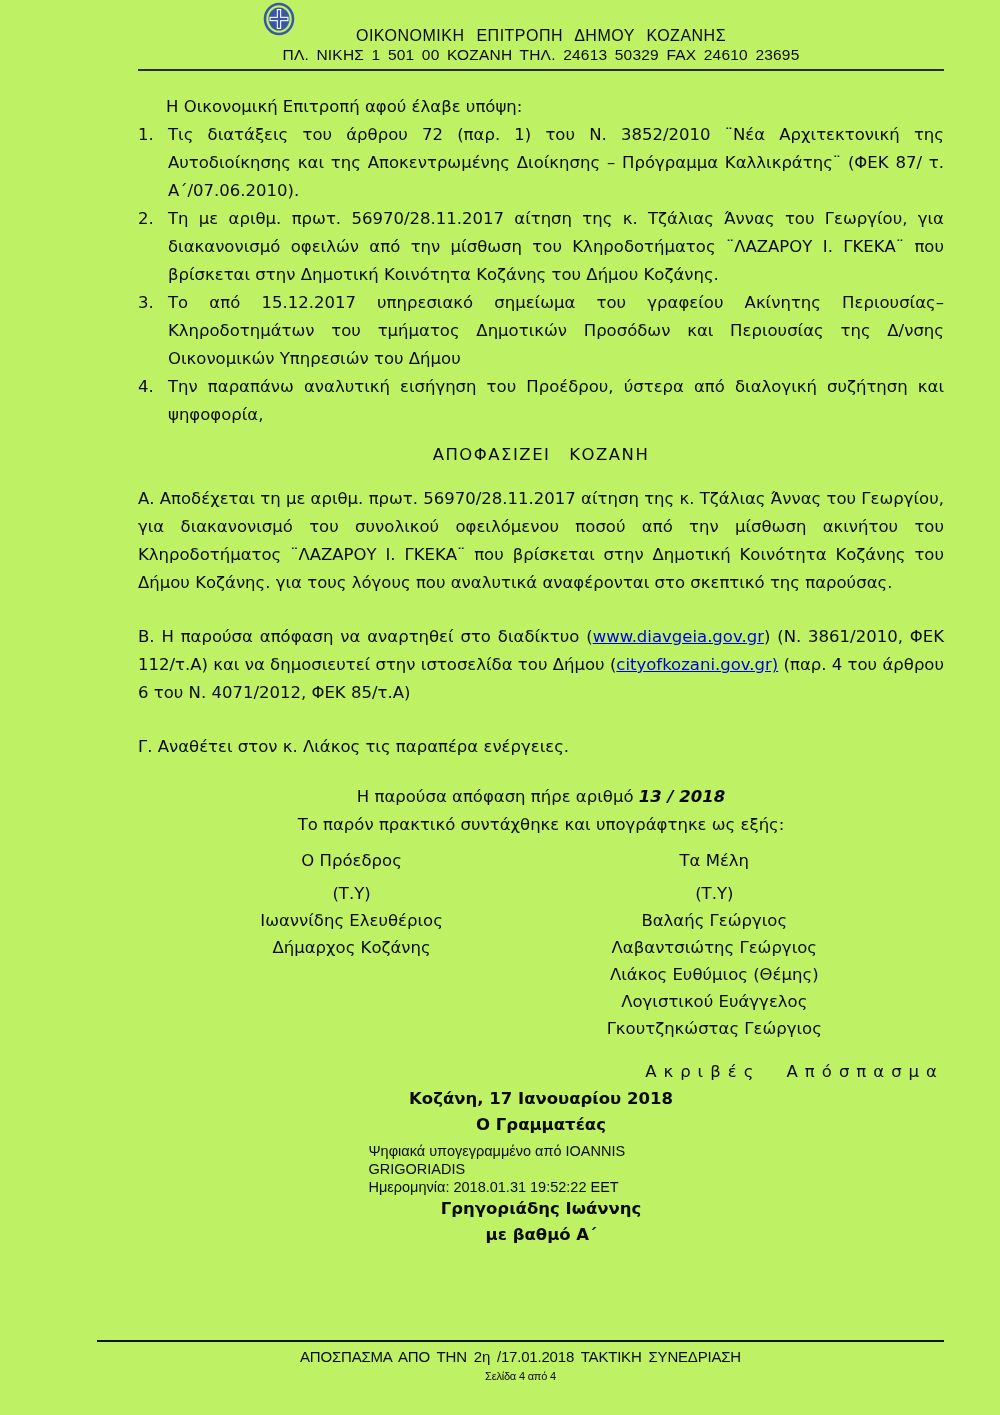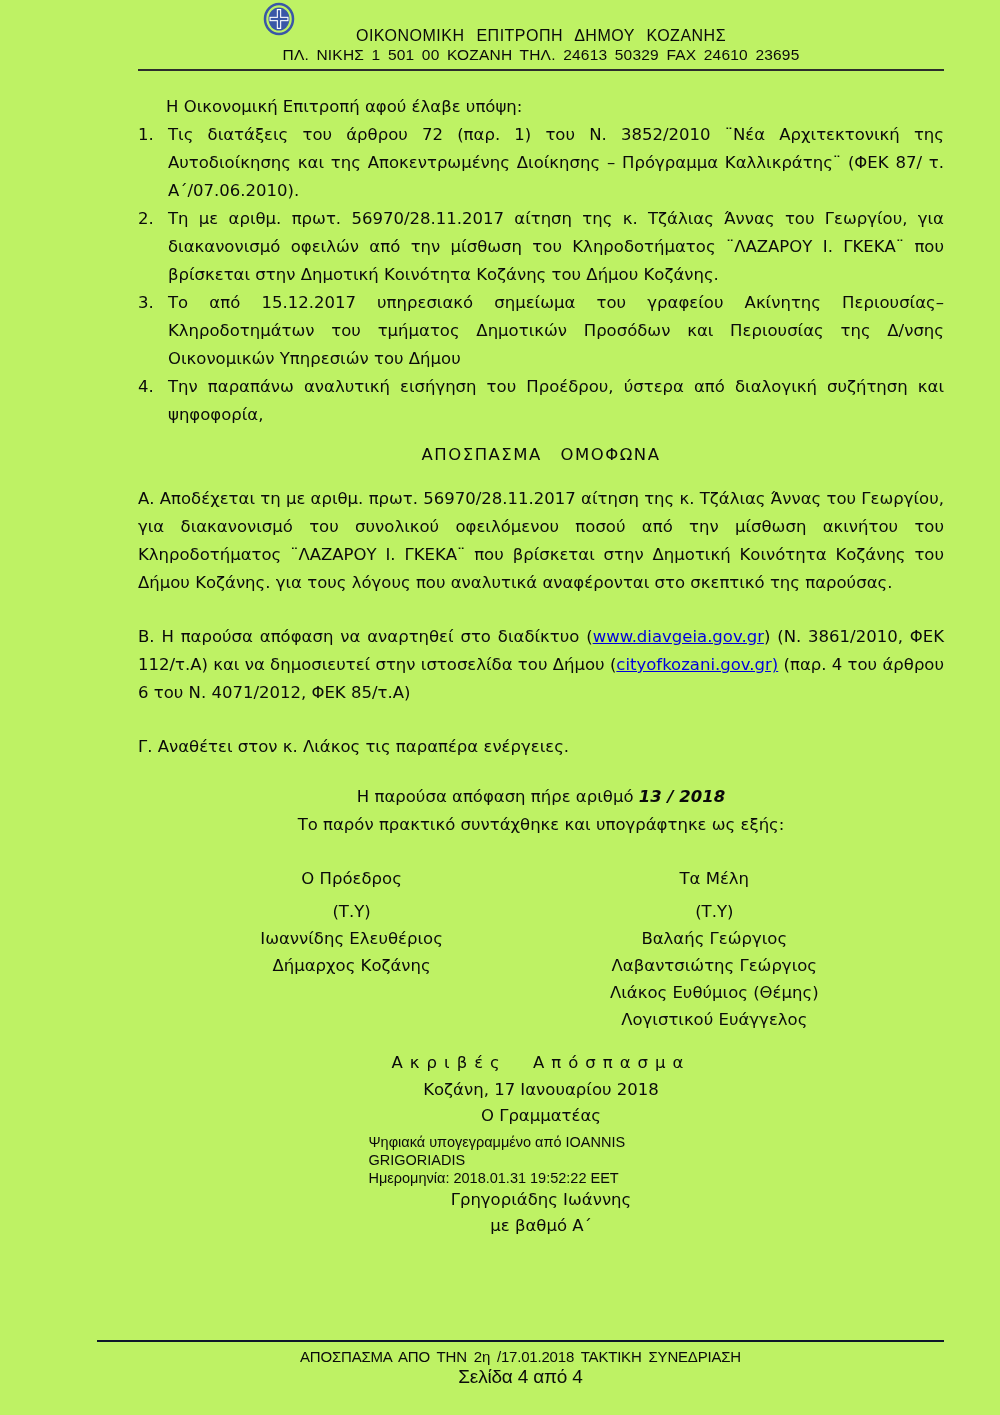--- a/index.html
+++ b/index.html
@@ -38,43 +38,43 @@
     text-align:center; margin:12px 0 16px 0;
     letter-spacing:1.5px; word-spacing:12px;
   }
   .para-b { margin-top:26px; }
   .para-c { margin-top:26px; text-align:left; }
   .doclink { color:#0000dd; text-decoration:underline; cursor:pointer; }
   .centerline { text-align:center; }
   .num-line { margin-top:22px; }
   .num-line .ital { font-style:italic;font-weight:bold; }
   
-  .sig-row { display:flex; margin-top:26px; }
+  .sig-row { display:flex; margin-top:8px; }
   .sig-col-left  { width:53%; text-align:center; }
   .sig-col-right { width:37%; margin-right:10%; text-align:center; }
   .sig-col-left div, .sig-col-right div { line-height:27px; }
   .sig-ty { margin-top:6px; }
   
   .closing { margin-top:16px; }
-  .exact-copy { letter-spacing:7px; word-spacing:14px; }
+  .exact-copy { letter-spacing:7px; word-spacing:14px;text-align:right; }
   .digital-sig {
     width:345px; margin:4px auto 0 auto;
     font-size:14.5px; line-height:18px; text-align:left;
     font-family:"Liberation Sans", sans-serif;
   }
-  .closing .small-lines { line-height:26px; }
+  .closing .small-lines { line-height:26px;font-weight:bold; }
   
   .footer {
     position:absolute; left:97px; right:97px; top:1340px;
     border-top:2px solid #0f172a;
     text-align:center;
     font-family:"Liberation Sans", sans-serif;
   }
   .footer .f-line1 { padding-top:5px; font-size:15px; line-height:20px; letter-spacing:-0.2px; word-spacing:3px; }
-  .footer .f-line2 { font-size:19px; line-height:19px; letter-spacing:-0.2px; }
+  .footer .f-line2 { font-size:11px; line-height:19px; letter-spacing:-0.2px; }
 </style>
 </head>
 <body>
 
 <div class="page">
 
   <div class="header">
     <span class="logo">
       <svg width="32" height="34" viewBox="0 0 32 34">
         <ellipse cx="16" cy="17" rx="14" ry="15" fill="none" stroke="#3a57a7" stroke-width="2.5"></ellipse>
@@ -105,21 +105,21 @@
       <div class="li">
         <span class="num">3.</span>
         <span class="txt">Το από 15.12.2017 υπηρεσιακό σημείωμα του γραφείου Ακίνητης Περιουσίας– Κληροδοτημάτων του τμήματος Δημοτικών Προσόδων και Περιουσίας της Δ/νσης Οικονομικών Υπηρεσιών του Δήμου</span>
       </div>
       <div class="li">
         <span class="num">4.</span>
         <span class="txt">Την παραπάνω αναλυτική εισήγηση του Προέδρου, ύστερα από διαλογική συζήτηση και ψηφοφορία,</span>
       </div>
     </div>
 
-    <div class="decision-heading">ΑΠΟΣΠΑΣΜΑ ΟΜΟΦΩΝΑ</div>
+    <div class="decision-heading">ΑΠΟΦΑΣΙΖΕΙ ΚΟΖΑΝΗ</div>
 
     <p class="para">Α. Αποδέχεται τη με αριθμ. πρωτ. 56970/28.11.2017 αίτηση της κ. Τζάλιας Άννας του Γεωργίου, για διακανονισμό του συνολικού οφειλόμενου ποσού από την μίσθωση ακινήτου του Κληροδοτήματος ¨ΛΑΖΑΡΟΥ Ι. ΓΚΕΚΑ¨ που βρίσκεται στην Δημοτική Κοινότητα Κοζάνης του Δήμου Κοζάνης. για τους λόγους που αναλυτικά αναφέρονται στο σκεπτικό της παρούσας.</p>
 
     <p class="para para-b"><span>Β. Η παρούσα απόφαση να αναρτηθεί στο διαδίκτυο (</span><a class="doclink">www.diavgeia.gov.gr</a><span>) (Ν. 3861/2010, ΦΕΚ 112/τ.Α) και να δημοσιευτεί στην ιστοσελίδα του Δήμου (</span><a class="doclink">cityofkozani.gov.gr)</a><span> (παρ. 4 του άρθρου 6 του Ν. 4071/2012, ΦΕΚ 85/τ.Α)</span></p>
 
     <p class="para para-c">Γ. Αναθέτει στον κ. Λιάκος τις παραπέρα ενέργειες.</p>
 
     <div class="centerline num-line"><span>Η παρούσα απόφαση πήρε αριθμό </span><span class="ital">13 / 2018</span></div>
 
     <div class="centerline">Το παρόν πρακτικό συντάχθηκε και υπογράφτηκε ως εξής:</div>
@@ -131,20 +131,21 @@
         <div>Ιωαννίδης Ελευθέριος</div>
         <div>Δήμαρχος Κοζάνης</div>
       </div>
       <div class="sig-col-right">
         <div>Τα Μέλη</div>
         <div class="sig-ty">(Τ.Υ)</div>
         <div>Βαλαής Γεώργιος</div>
         <div>Λαβαντσιώτης Γεώργιος</div>
         <div>Λιάκος Ευθύμιος (Θέμης)</div>
         <div>Λογιστικού Ευάγγελος</div>
+        <div>Γκουτζηκώστας Γεώργιος</div>
       </div>
     </div>
 
     <div class="closing">
       <div class="centerline exact-copy">Ακριβές Απόσπασμα</div>
       <div class="centerline small-lines">Κοζάνη, 17 Ιανουαρίου 2018</div>
       <div class="centerline small-lines">Ο Γραμματέας</div>
       <div class="digital-sig">
         <div>Ψηφιακά υπογεγραμμένο από IOANNIS</div>
         <div>GRIGORIADIS</div>

